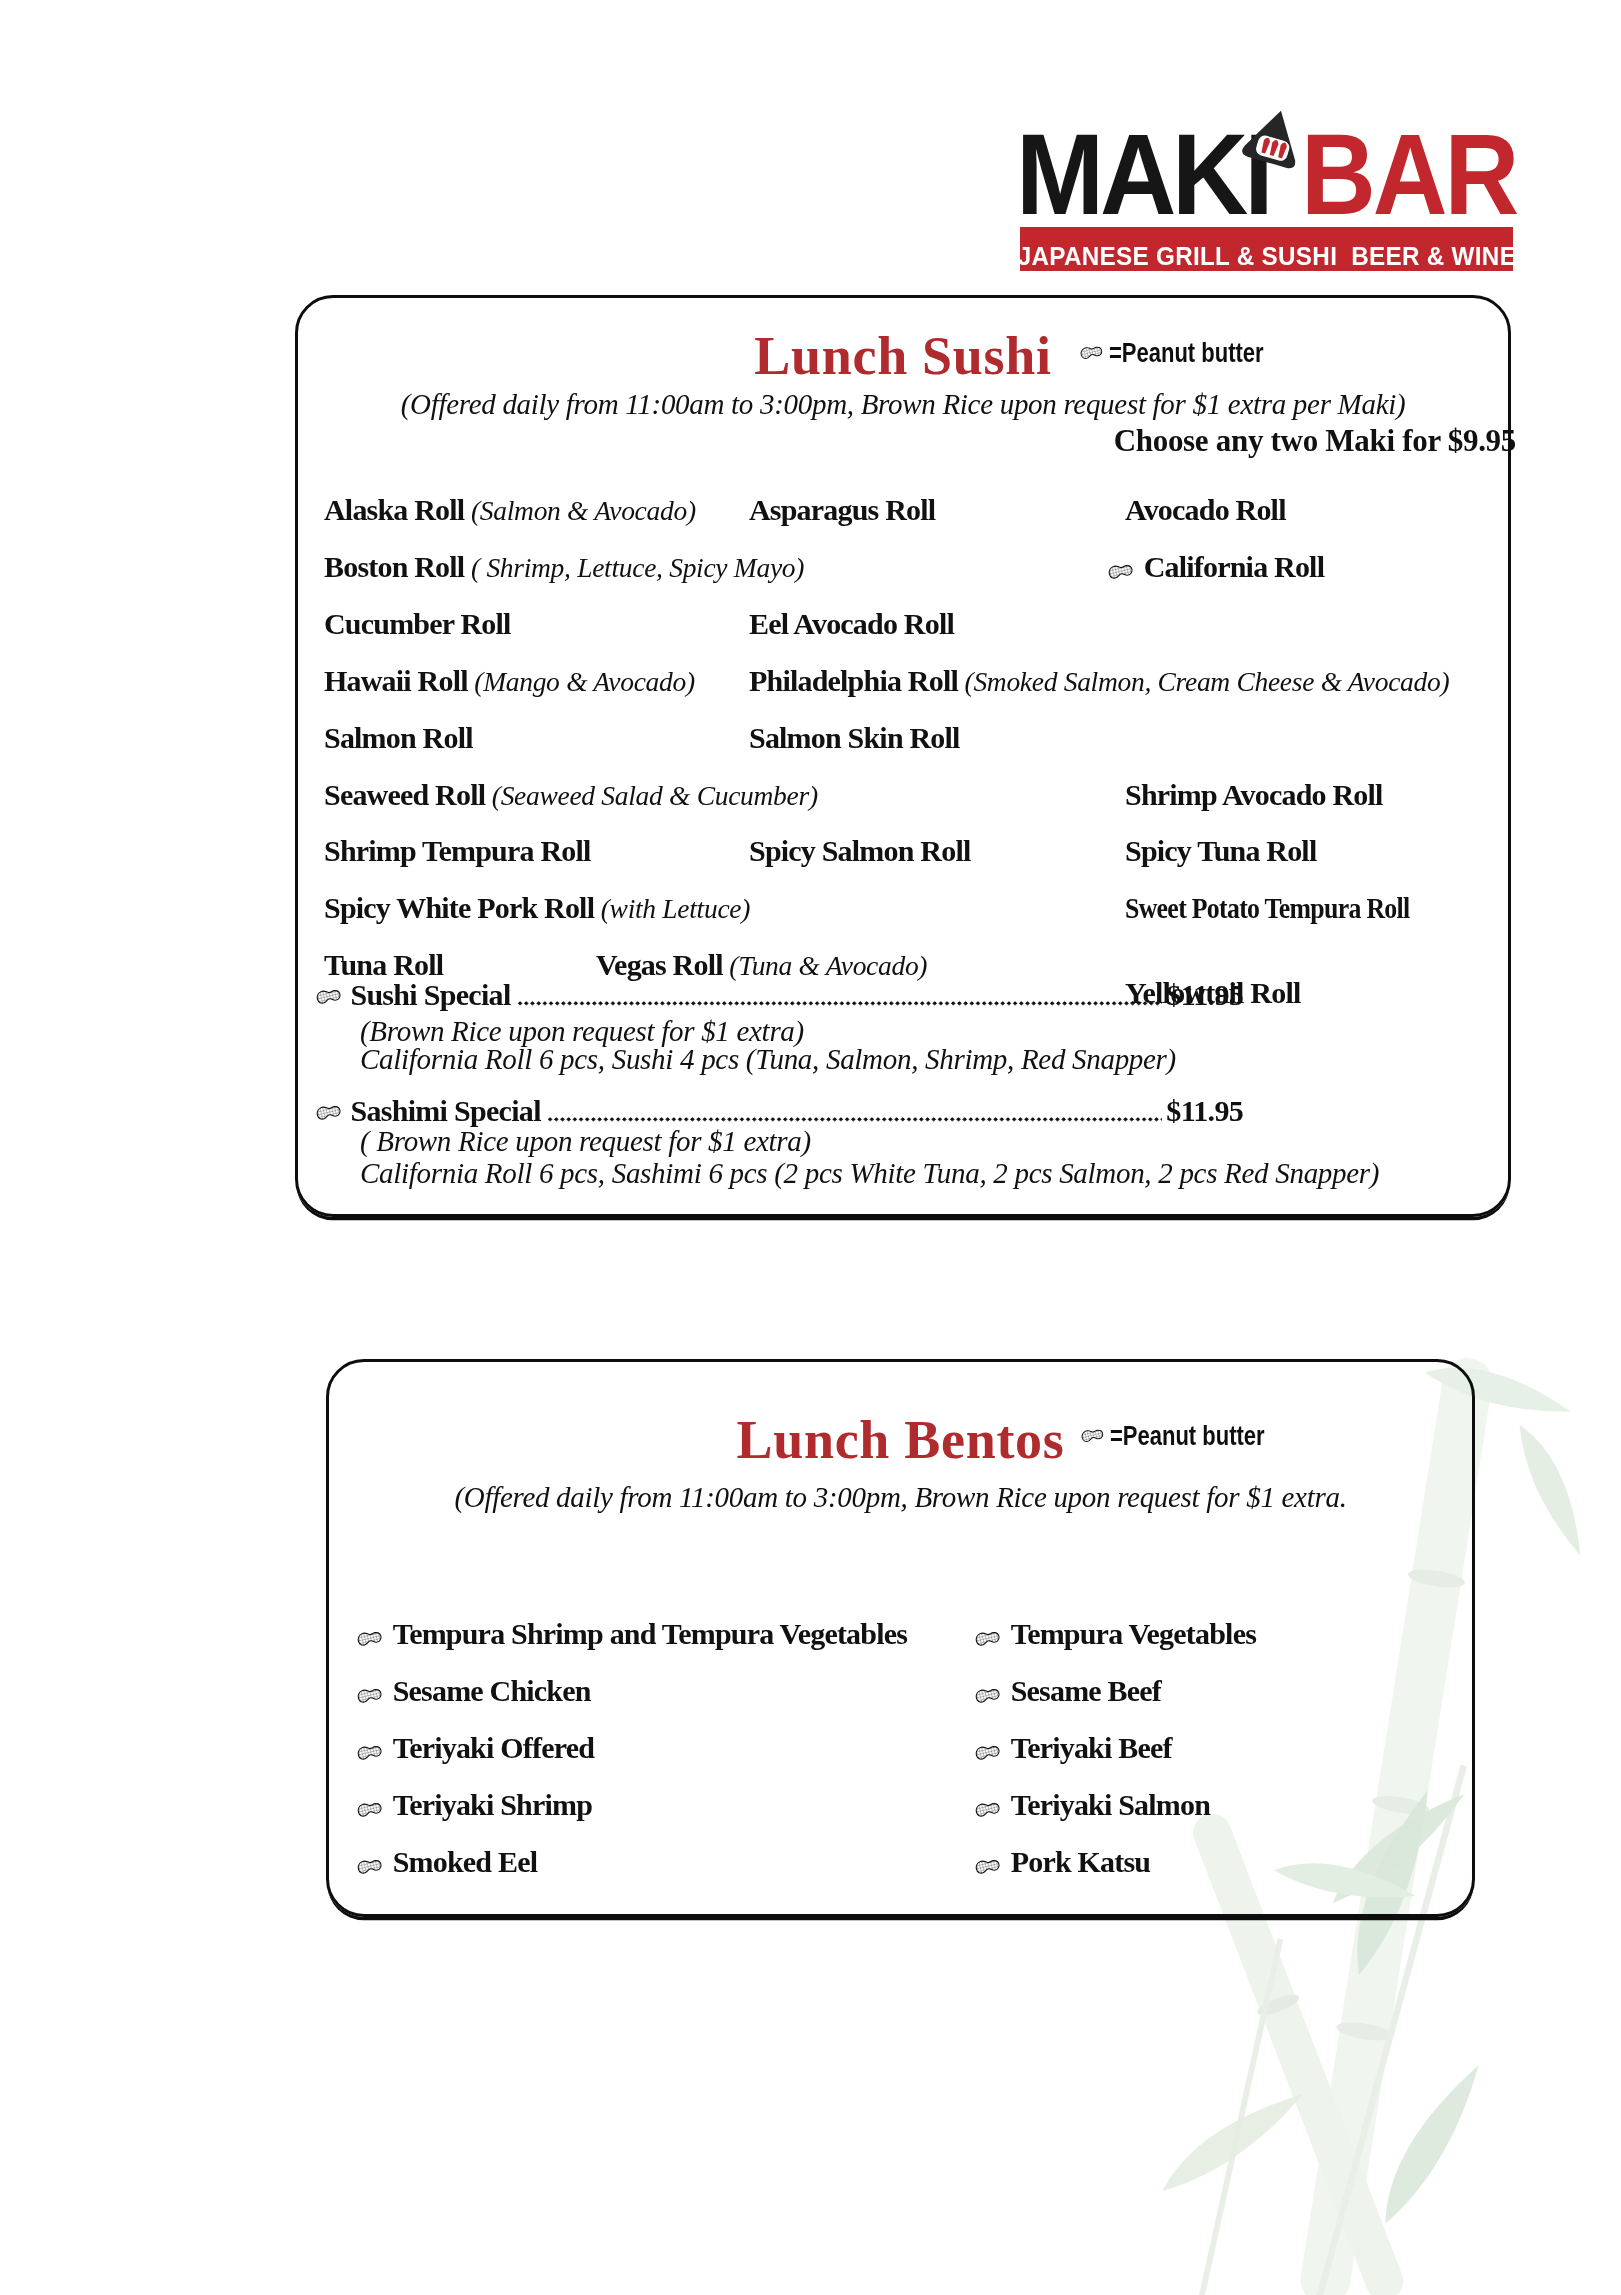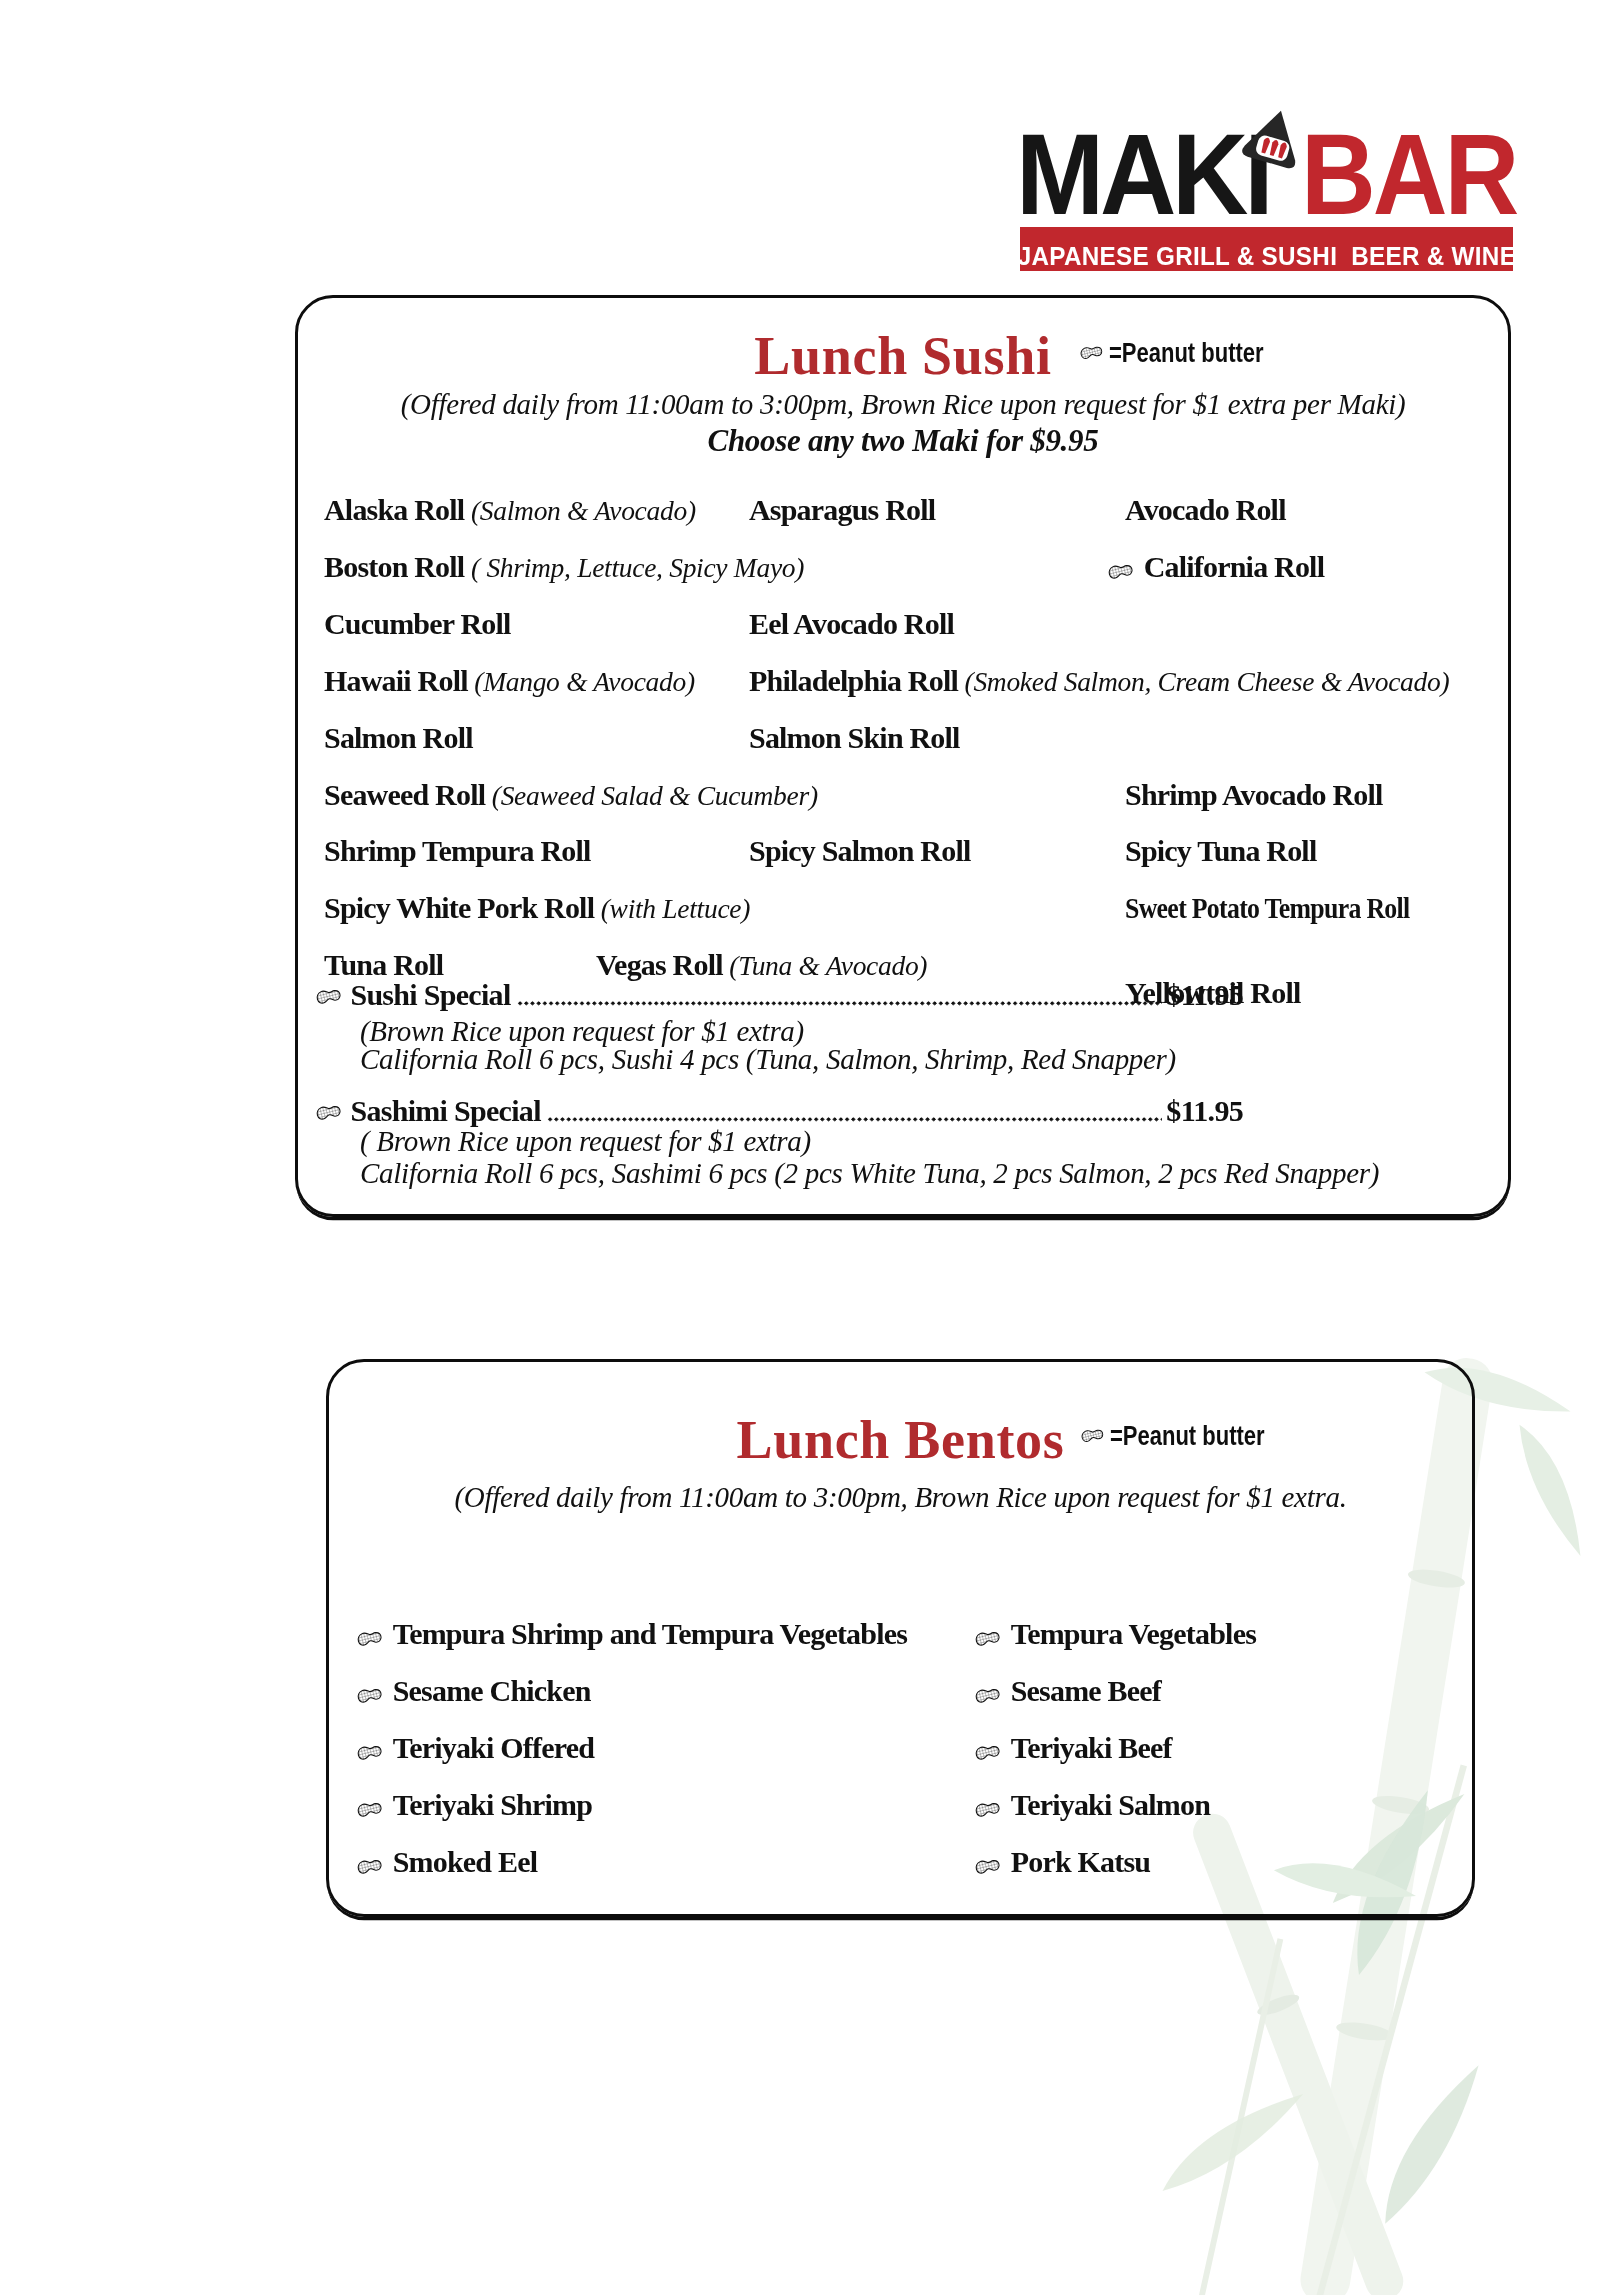--- a/index.html
+++ b/index.html
@@ -31,22 +31,22 @@
   .box-bentos{left:326px;top:1359px;width:1143px;height:552px;}
 
   .box-title{position:absolute;left:0;width:100%;text-align:center;font-weight:bold;
     font-size:54px;line-height:1;color:#b02b2e;letter-spacing:0.7px;}
   .legend{position:absolute;display:flex;align-items:center;white-space:nowrap;}
   .legend .pnut{margin-right:5.2px;}
   .legend-label{display:inline-block;font-family:"Liberation Sans",sans-serif;font-weight:bold;
     font-size:27.5px;line-height:1;transform:scaleX(0.80);transform-origin:left center;color:#0e0e0e;}
   .box-sub{position:absolute;left:0;width:100%;text-align:center;font-style:italic;
     font-size:29px;line-height:1;letter-spacing:-0.3px;}
-  .box-choose{position:absolute;left:0;width:100%;text-align:center;font-weight:bold;
-    font-size:31px;line-height:1;letter-spacing:-0.3px;font-style:italic;}
+  .box-choose{position:absolute;left:8px;width:100%;text-align:right;font-weight:bold;
+    font-size:31px;line-height:1;letter-spacing:-0.3px;}
   .choose-extra{font-size:29px;letter-spacing:-0.7px;}
 
   
   .item{position:absolute;white-space:nowrap;line-height:1;}
   .item .nm{font-weight:bold;font-size:30px;letter-spacing:-0.8px;}
   .item .nm.cond{display:inline-block;transform:scaleX(0.86);transform-origin:left center;}
   .item .ds{font-style:italic;font-size:27.5px;letter-spacing:-0.3px;}
   .pnut{display:inline-block;vertical-align:-3.9px;}
   .item .pnut{margin-right:9.2px;}
   .bento-gap{margin-right:14.4px;}

